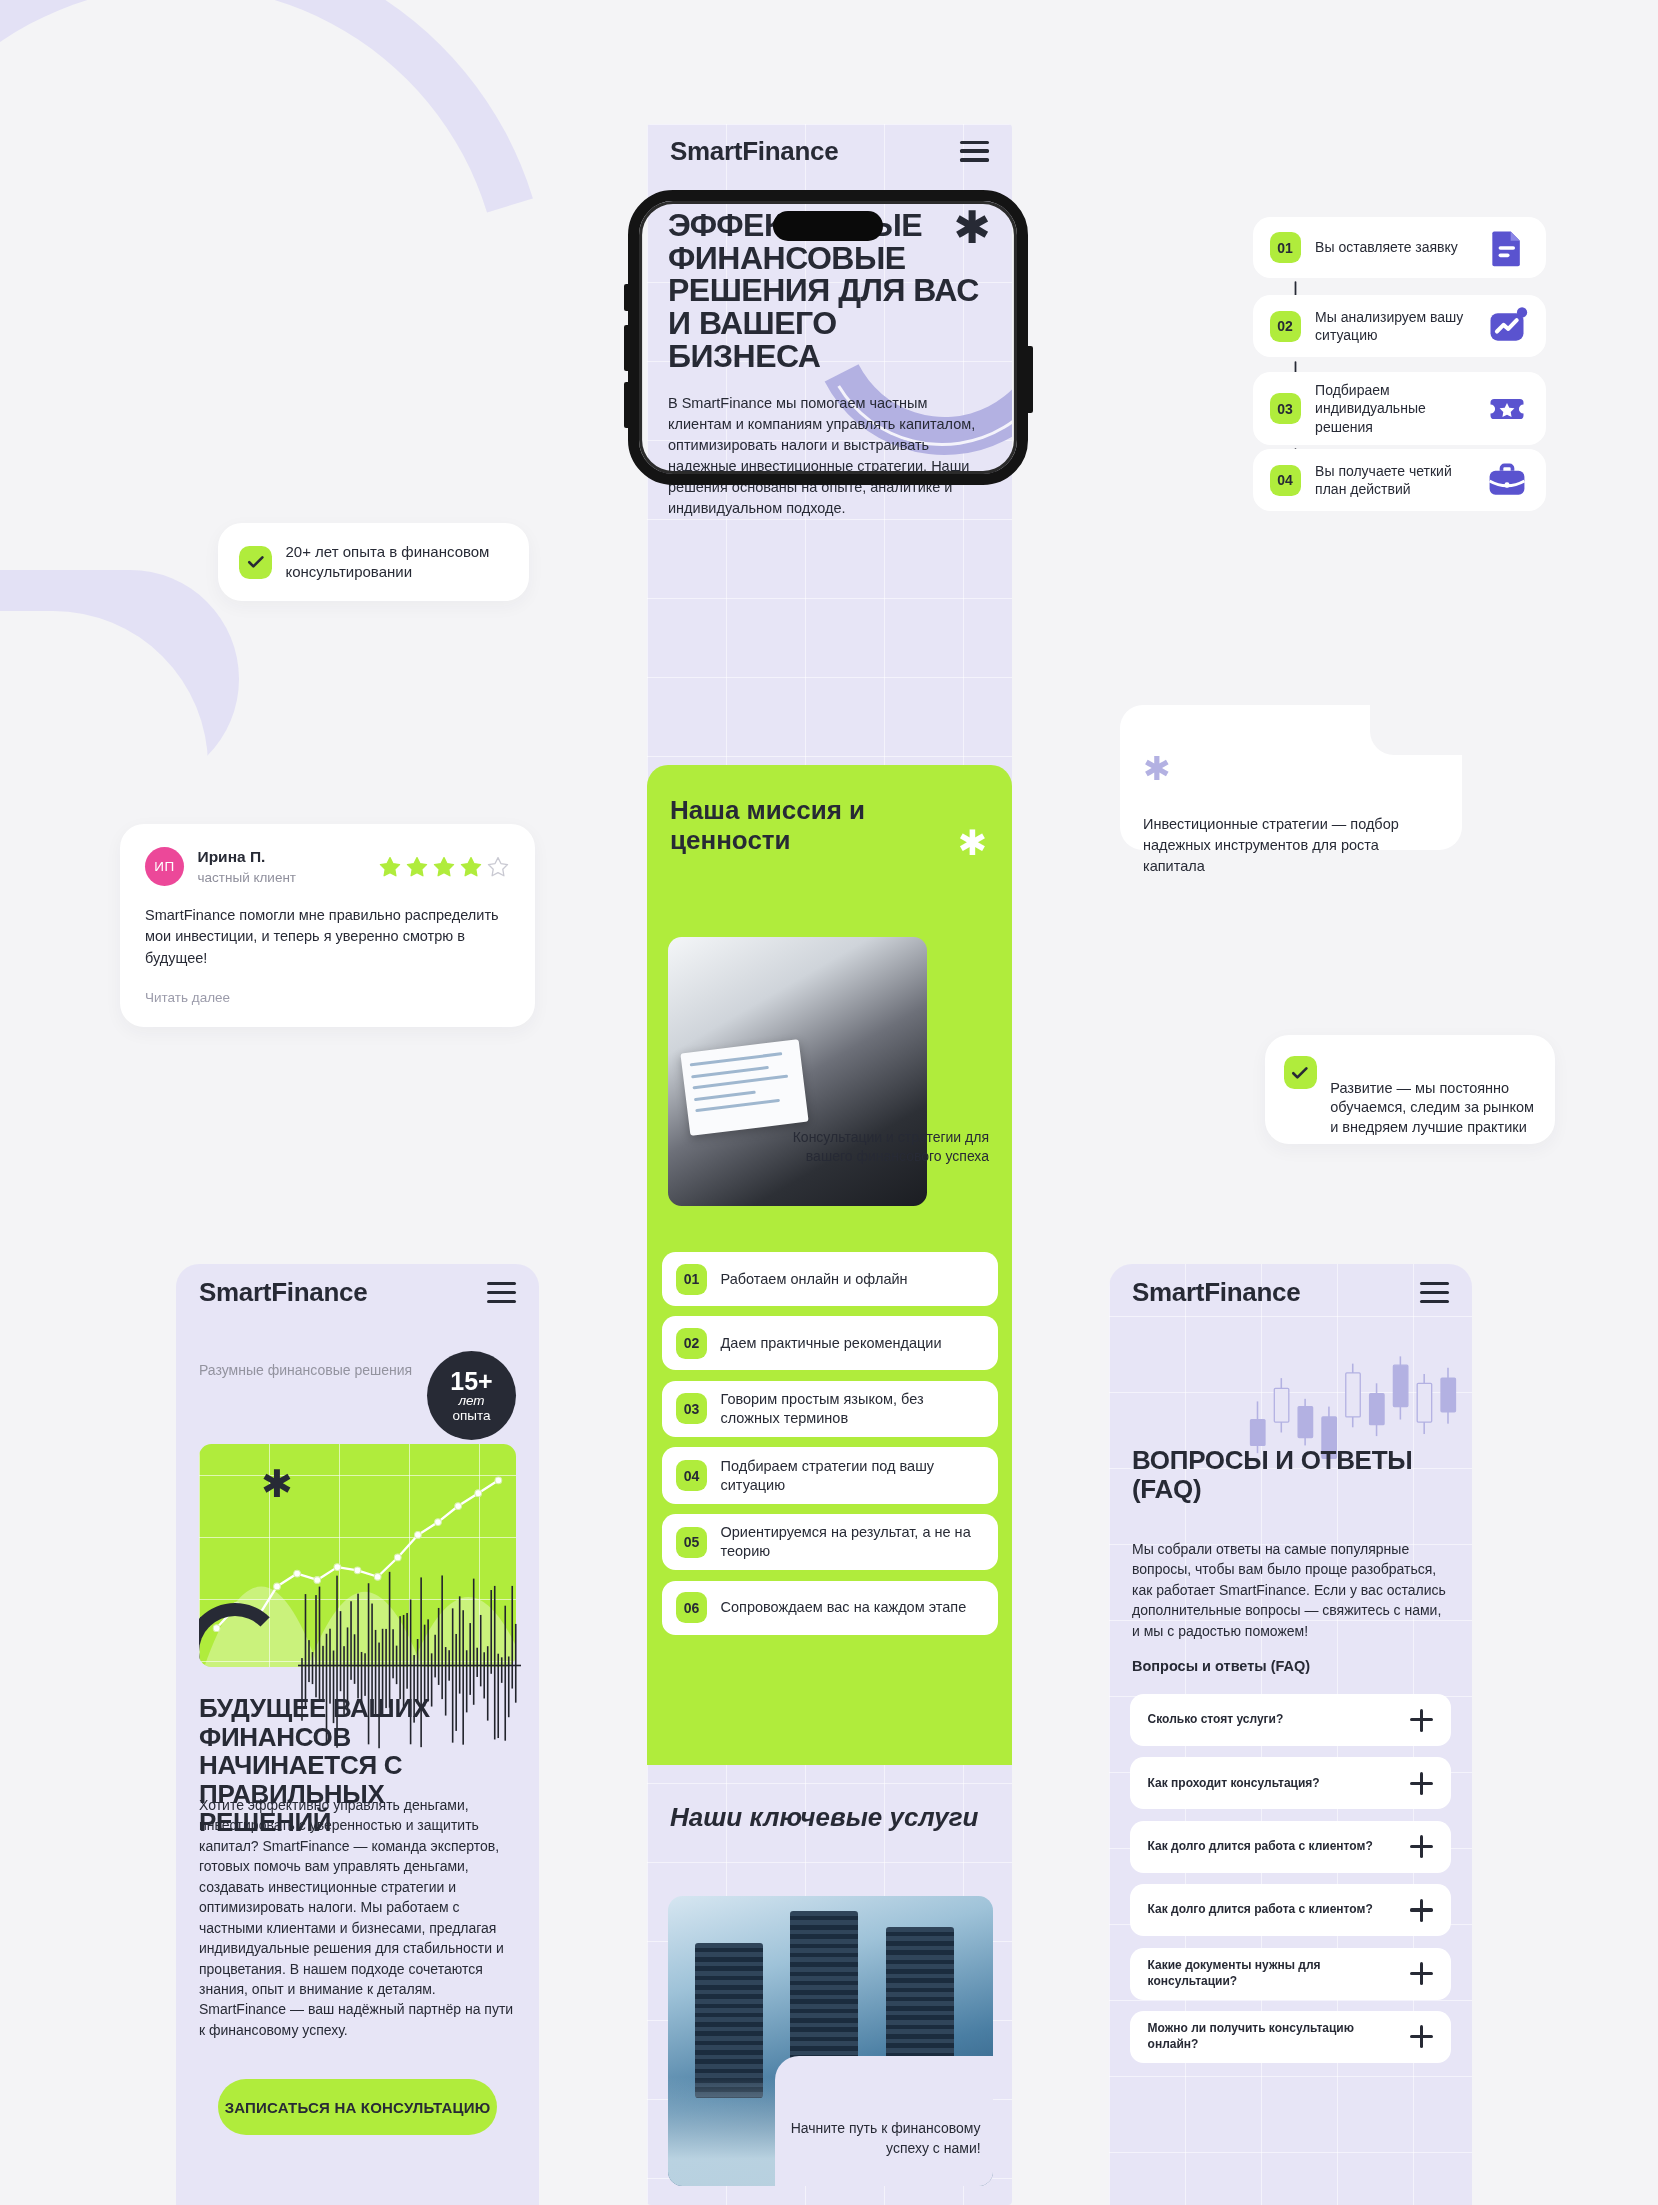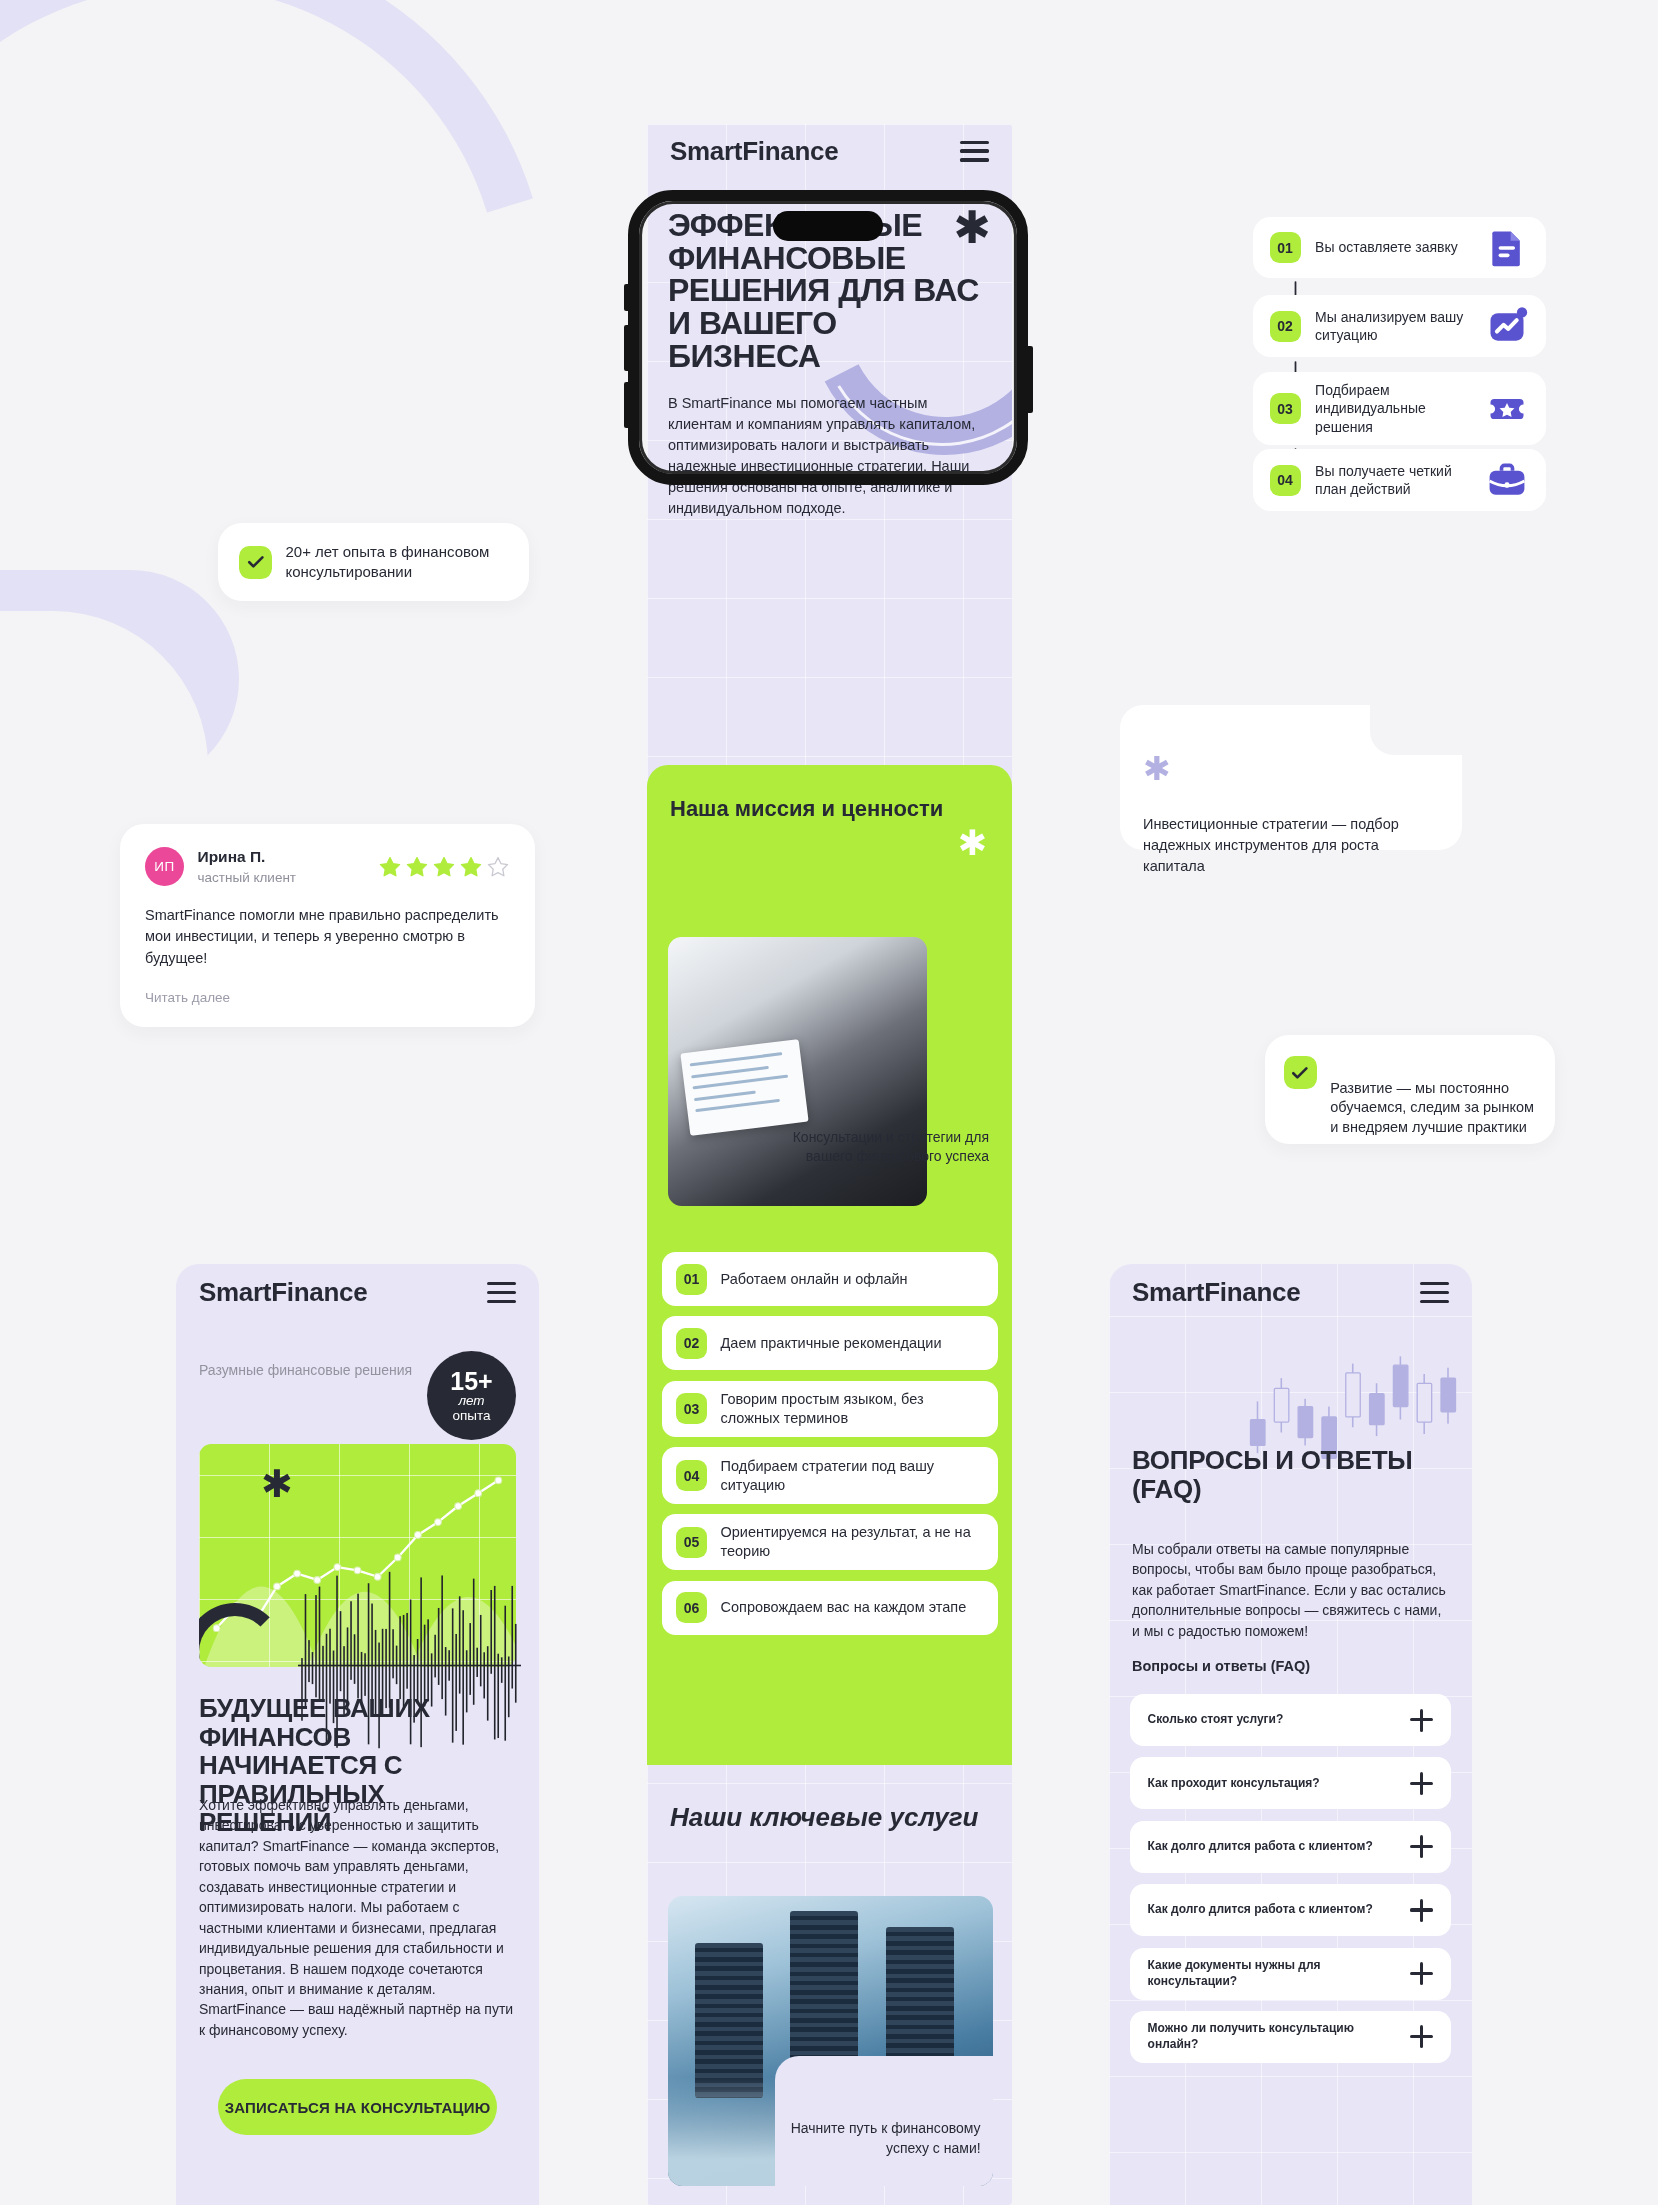--- a/index.html
+++ b/index.html
@@ -76,21 +76,21 @@
   .purple-arc { position:absolute; right:-67px; top:62px; width:269px; height:269px;
      border-radius:50%; border:38px solid #b3b1e2; border-left-color:transparent;
      border-top-color:transparent; transform:rotate(18deg); }
   .purple-arc-w { position:absolute; right:-52px; top:78px; width:244px; height:244px;
      border-radius:50%; border:3.1px solid rgba(255,255,255,.85);
      border-left-color:transparent; border-top-color:transparent; transform:rotate(14deg); }
 
   
   #mission { position:absolute; left:0; top:641px; width:365px; height:1000px;
              background:#b0ec3c; border-radius:21px 21px 0 0; }
-  .mission-h { padding:31px 23px 0; font-size:22px; line-height:1.14; font-weight:700; }
+  .mission-h { padding:31px 23px 0; font-size:26px; line-height:1.14; font-weight:700; }
   .mission-ast { position:absolute; right:25px; top:58px; font-size:35px; color:#fff; }
   .mission-photo { position:absolute; left:21px; top:172px; width:259px; height:269px;
       border-radius:13.5px; overflow:hidden;
       background:linear-gradient(150deg,#f4f6f8 0%,#cfd4da 28%,#6d7079 52%,#2d3036 76%,#1b1d22 100%); }
   .mission-photo .sheet { position:absolute; left:16.6px; top:109px; width:119px; height:83px;
       background:#fafbfd; border-radius:3.1px; transform:rotate(-7deg);
       box-shadow:0 3.1px 9.3px rgba(0,0,0,.25); }
   .mission-photo .sheet i { position:absolute; left:8.3px; height:2.6px; background:#9fb7cf;
       border-radius:1.6px; }
   .mission-cap { position:absolute; right:23px; top:363px; width:223px;

